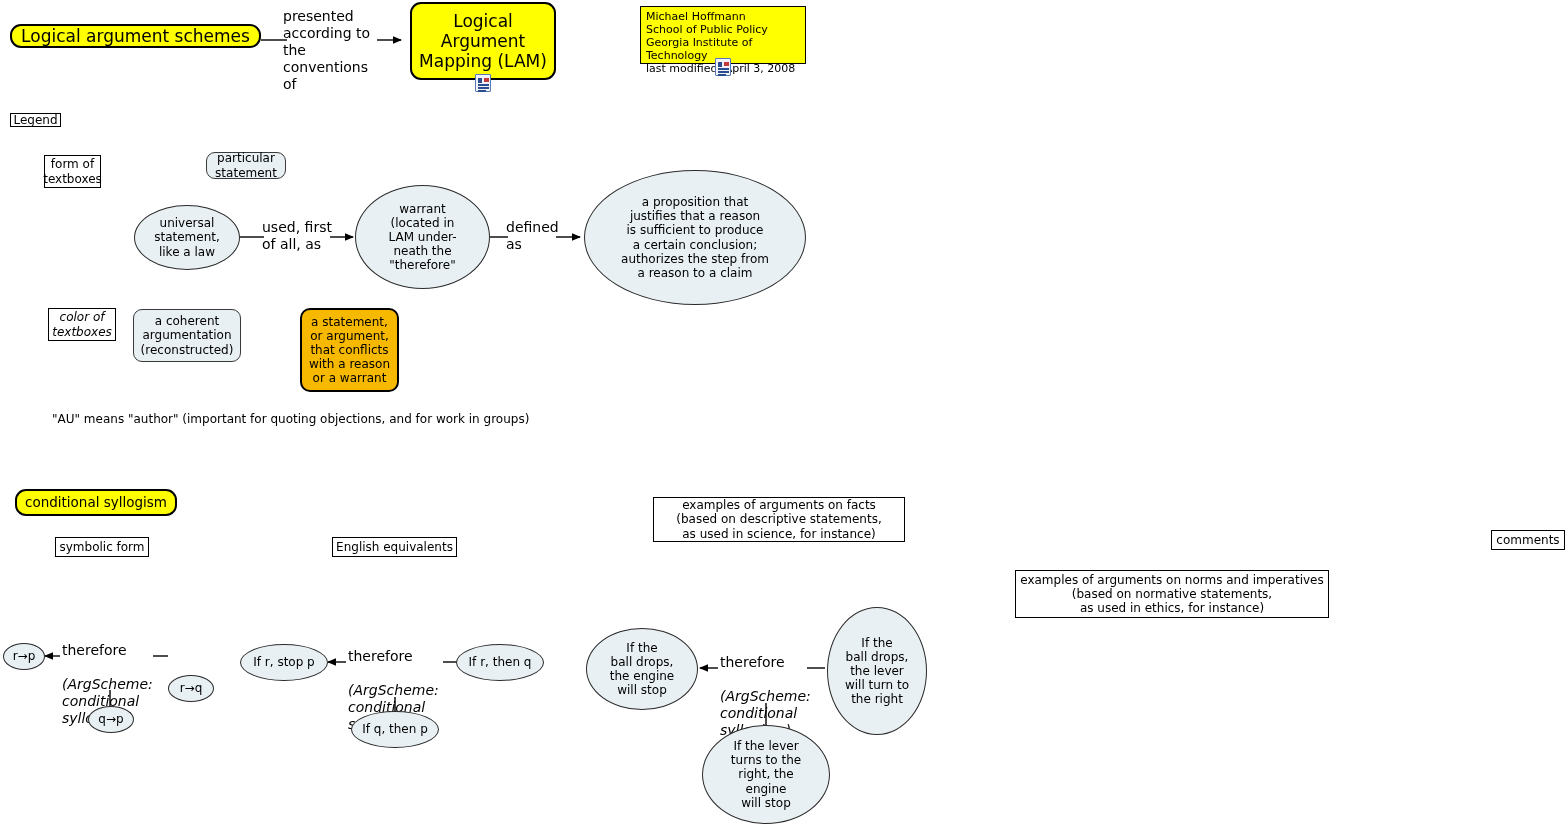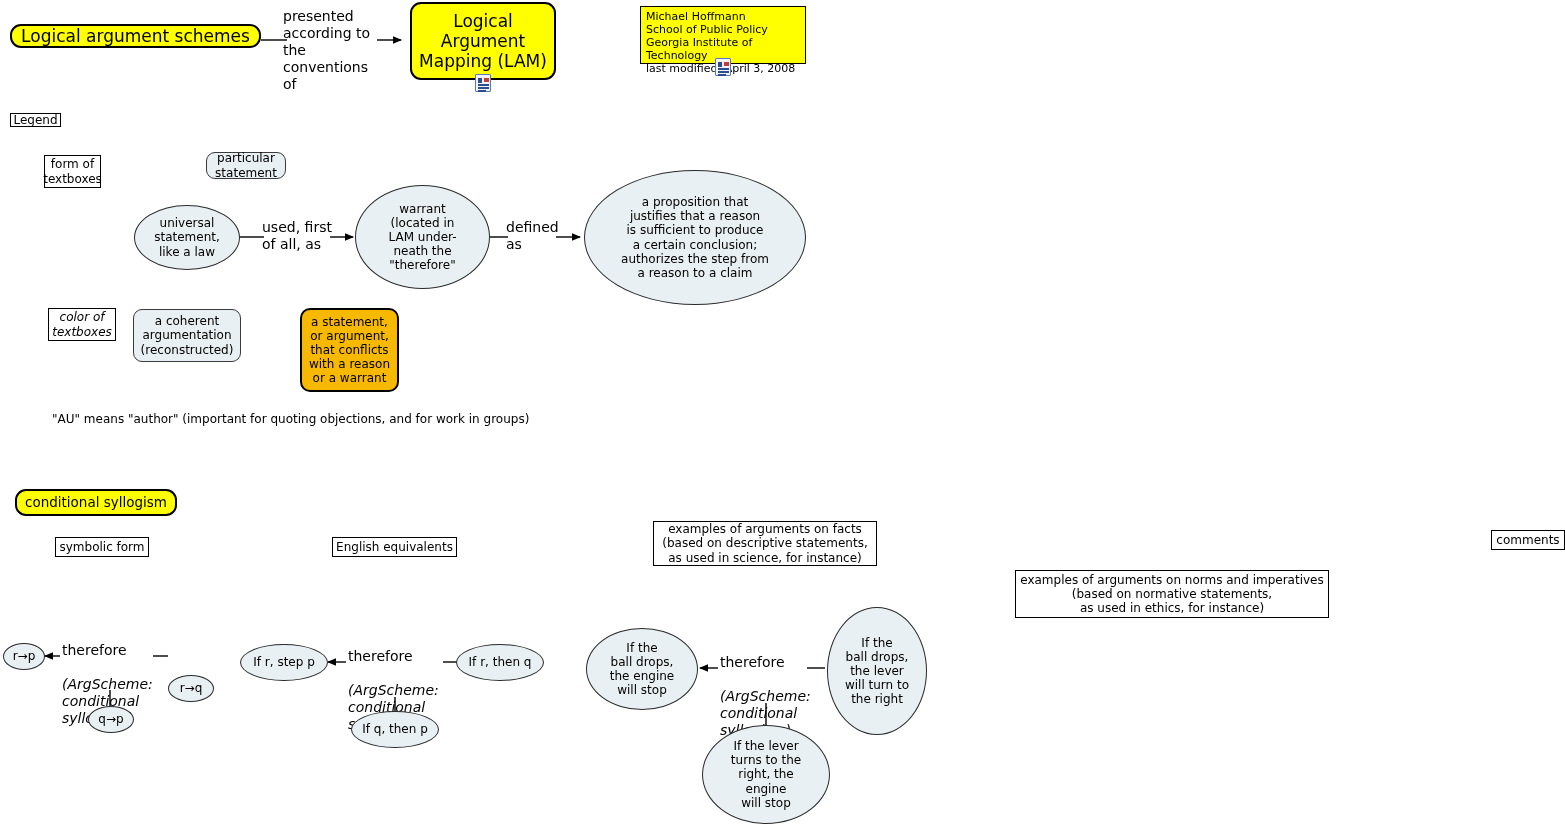--- a/index.html
+++ b/index.html
@@ -230,21 +230,21 @@
 or a warrant</div>
 
   <div class="node plain t-norm" style="left:52px; top:410px; width:486px; height:18px; justify-content:flex-start; text-align:left;">"AU" means "author" (important for quoting objections, and for work in groups)</div>
 
   <div class="node yellow t-norm" style="left:15px; top:489px; width:162px; height:27px; font-size:13.5px;">conditional syllogism</div>
 
   <div class="node rect t-norm" style="left:55px; top:537px; width:94px; height:20px;">symbolic form</div>
 
   <div class="node rect t-norm" style="left:332px; top:537px; width:125px; height:20px;">English equivalents</div>
 
-  <div class="node rect t-norm" style="left:653px; top:521px; width:224px; height:45px;">examples of arguments on facts
+  <div class="node rect t-norm" style="left:653px; top:497px; width:252px; height:45px;">examples of arguments on facts
 (based on descriptive statements,
 as used in science, for instance)</div>
 
   <div class="node rect t-norm" style="left:1015px; top:529px; width:314px; height:48px;margin-top:41px;">examples of arguments on norms and imperatives
 (based on normative statements,
 as used in ethics, for instance)</div>
 
   <div class="node rect t-norm" style="left:1491px; top:530px; width:74px; height:20px;">comments</div>
 
   <div class="node ellipse t-norm" style="left:3px; top:643px; width:42px; height:27px;">r→p</div>
@@ -253,21 +253,21 @@
     <div>therefore</div>
     <div class="scheme">(ArgScheme:
 conditional
 syllogism)</div>
   </div>
 
   <div class="node ellipse t-norm" style="left:168px; top:644px; width:46px; height:27px;margin-top:31px;">r→q</div>
 
   <div class="node ellipse t-norm" style="left:88px; top:706px; width:46px; height:27px;">q→p</div>
 
-  <div class="node ellipse t-norm" style="left:240px; top:644px; width:88px; height:37px;">If r, step p</div>
+  <div class="node ellipse t-norm" style="left:240px; top:644px; width:88px; height:37px;">If r, stop p</div>
 
   <div class="edge-label" style="left:348px; top:631px; width:96px;">
     <div>therefore</div>
     <div class="scheme">(ArgScheme:
 conditional
 syllogism)</div>
   </div>
 
   <div class="node ellipse t-norm" style="left:456px; top:644px; width:88px; height:37px;">If r, then q</div>
 

